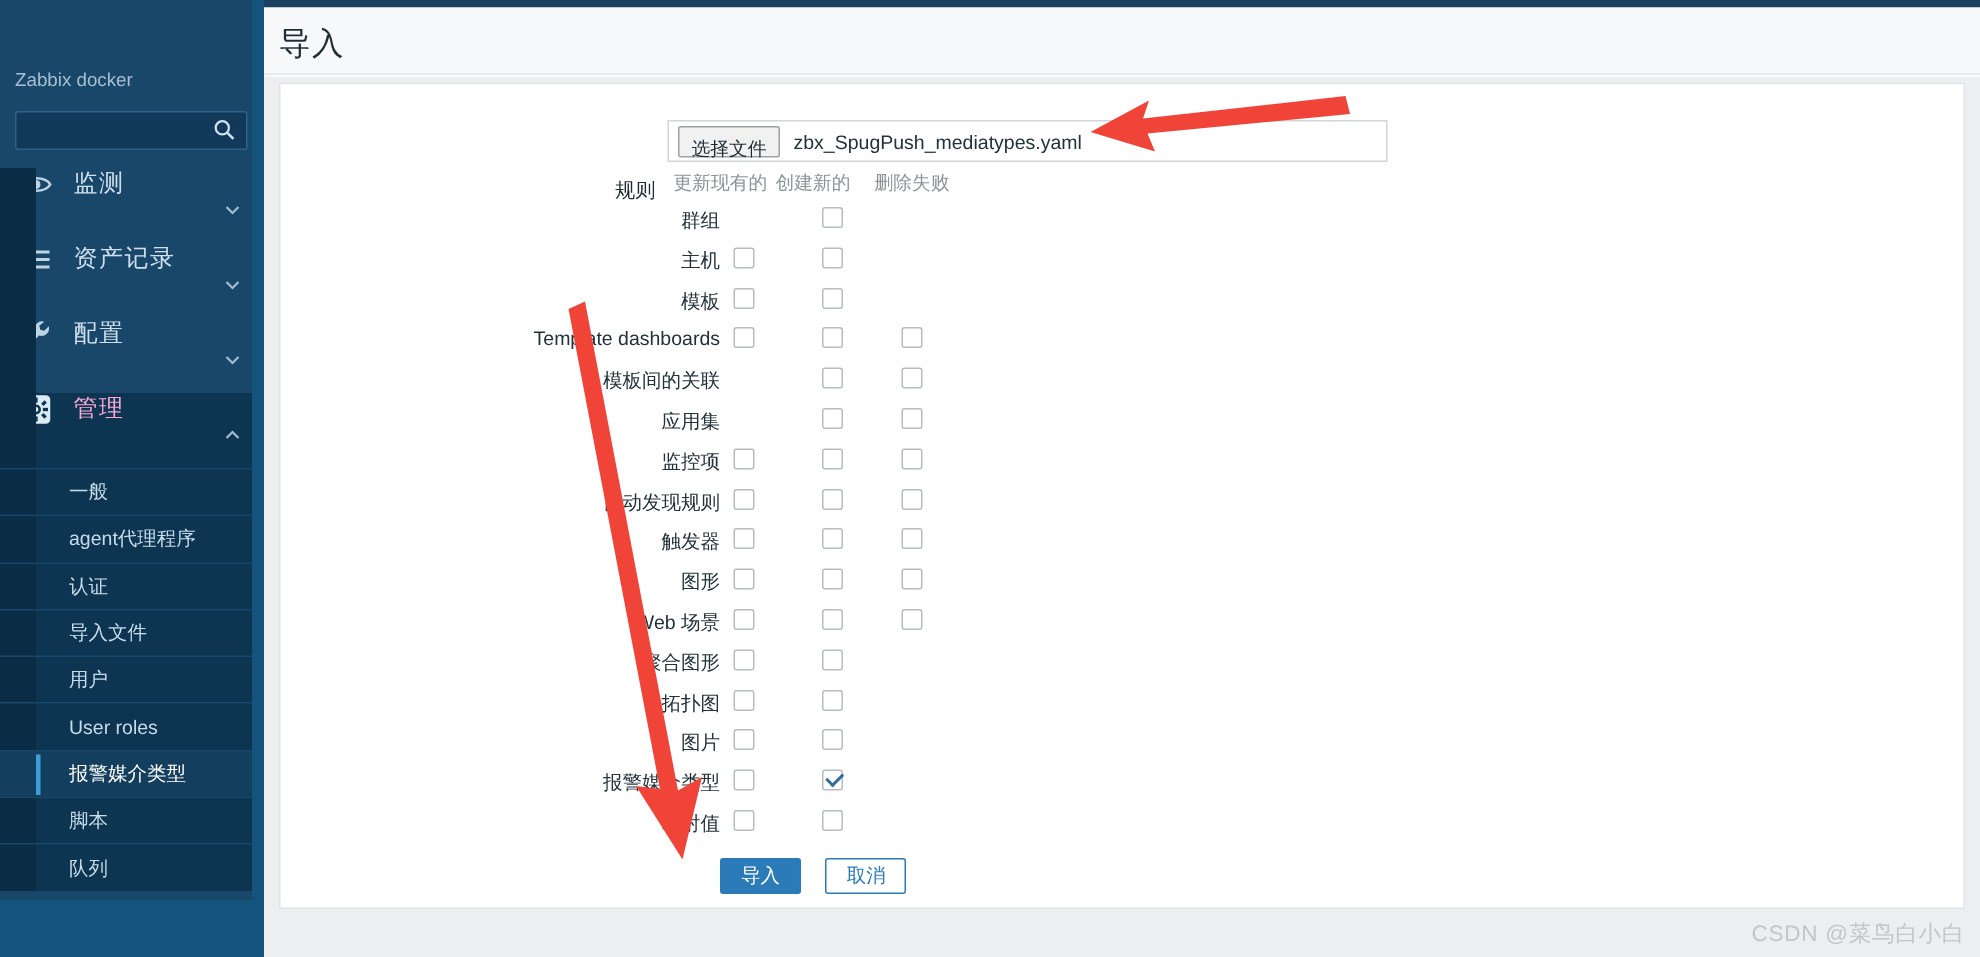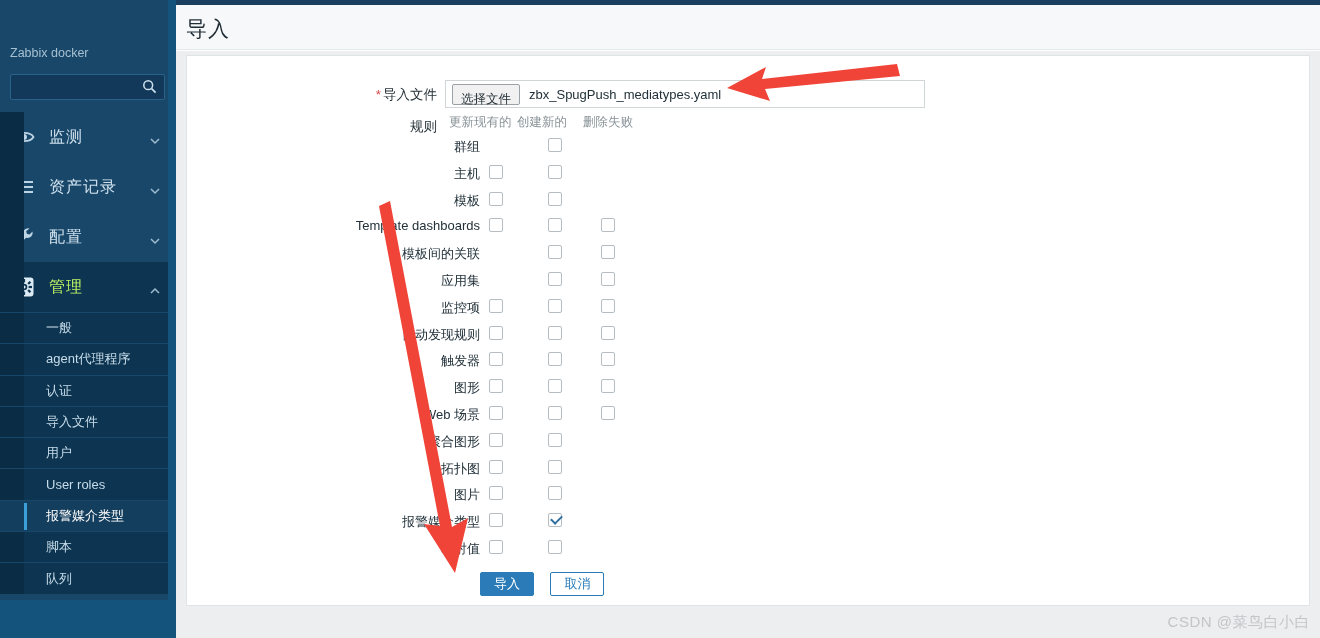--- a/index.html
+++ b/index.html
@@ -52,35 +52,35 @@
     border: none; outline: none; color: #d5e6f0;
     font-size: 12px; padding-left: 7px;
     font-family: "Liberation Sans", sans-serif;
   }
   .sb-search .mag {
     position: absolute; right: 7px; top: 4px;
     width: 15px; height: 15px;
   }
   .nav { position: absolute; top: 112px; left: 0; width: 176px; }
   .nav-item {
-    position: relative; height: 50px; display: flex; align-items: center;
+    position: relative; height: 50px; display: flex; align-items: flex-start;
     cursor: pointer; color: #cfe0ec;
   }
   .nav-item .ic {
     width: 22px; height: 22px; margin-left: 13px; margin-right: 14px;
     flex: 0 0 22px; color: #bdd4e4;
   }
   .nav-item .ic svg { display: block; }
   .nav-item .lbl { font-size: 16px; letter-spacing: 1px; }
   .nav-item .chev {
     position: absolute; right: 16px; top: 20px;
     width: 10px; height: 10px; color: #9fbcd0;
   }
   .nav-item.active { background: #0d3450; }
-  .nav-item.active .lbl { color: #bef264; }
+  .nav-item.active .lbl { color: #f9a8d4; }
 
   .submenu { background: #0d3450; }
   .sub-item {
     position: relative; height: 31.3px; display: flex; align-items: center;
     border-top: 1px solid #17476b;
     cursor: pointer;
   }
   .sub-item .slbl {
     margin-left: 46px; font-size: 13px; color: #c7dcea;
   }
@@ -356,23 +356,20 @@
 
     <div class="header">
       <div class="page-title">导入</div>
     </div>
 
     <div class="content-bg">
       <div class="card">
         <div class="form">
 
           <div class="row-file">
-            <div class="lbl-file">
-              <span class="req">*</span><span>导入文件</span>
-            </div>
             <div class="filebox">
               <span class="choose-btn">选择文件</span>
               <span class="fname">zbx_SpugPush_mediatypes.yaml</span>
             </div>
           </div>
 
           <div class="lbl-rules">规则</div>
 
           <div class="rules">
             <div class="rules-head">

